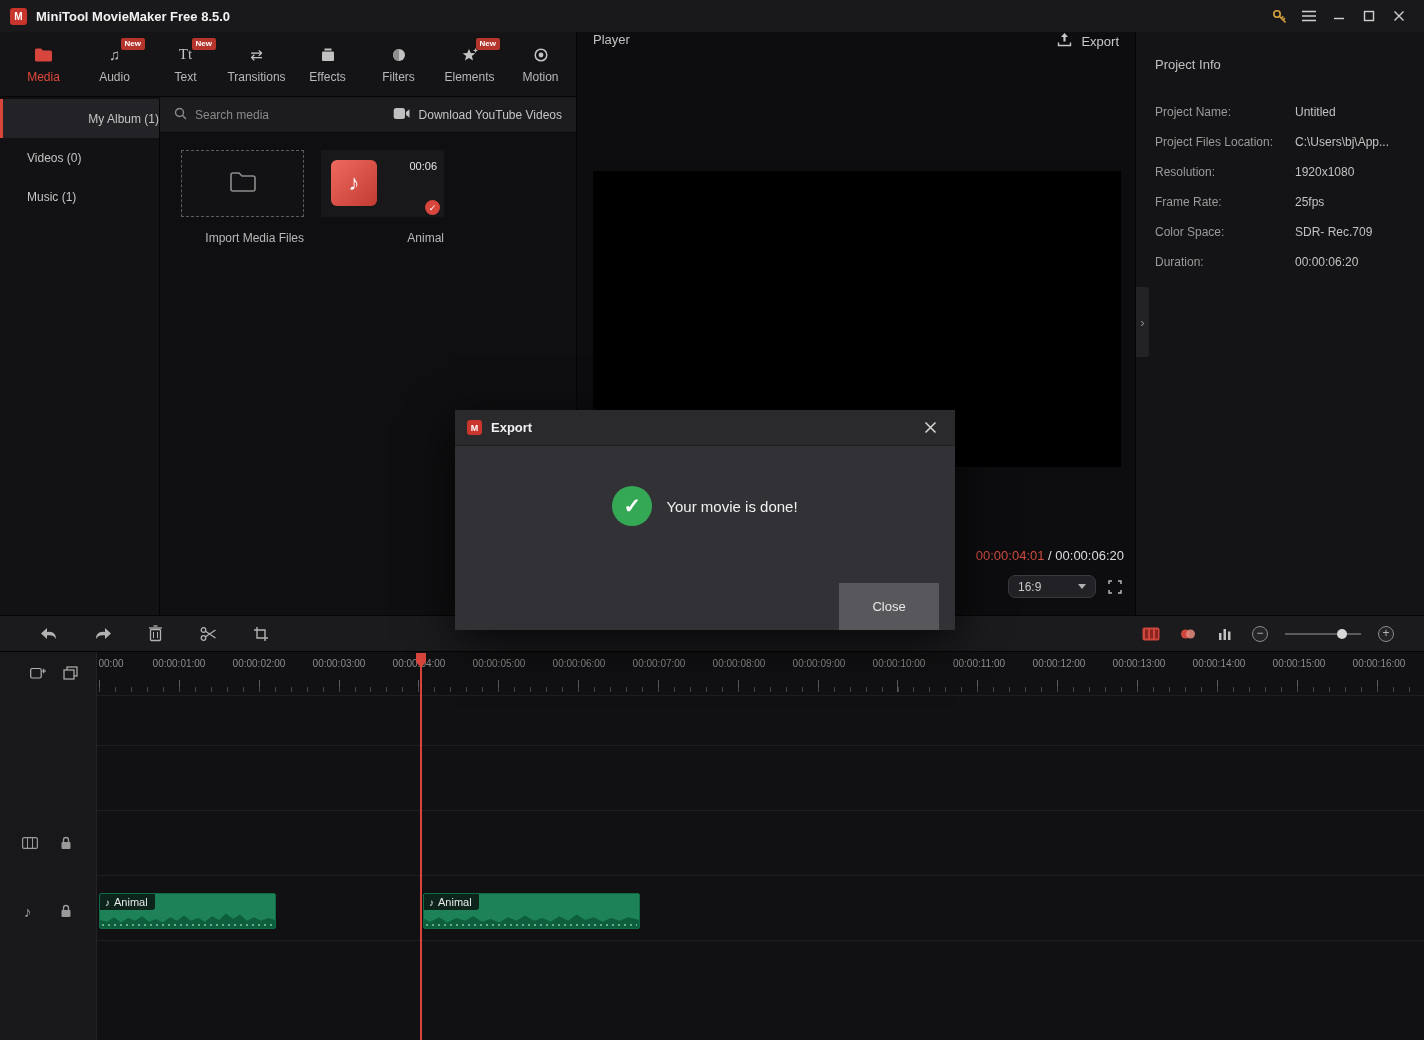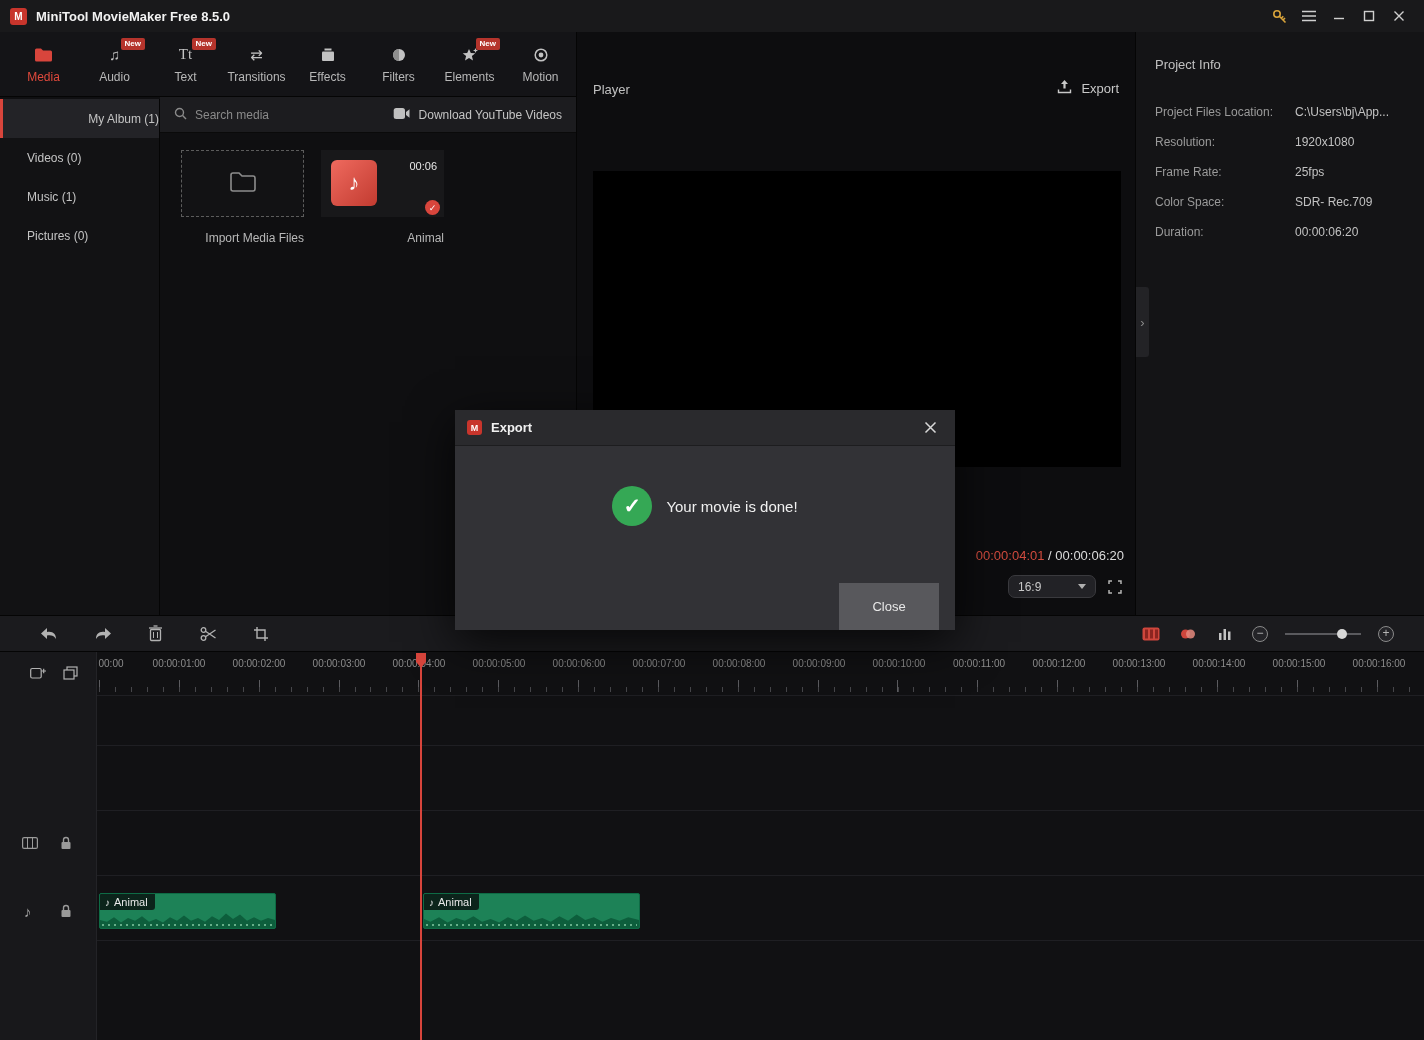--- a/index.html
+++ b/index.html
@@ -37,21 +37,21 @@
   .import-tile{position:absolute;left:21px;top:17px;width:123px;height:67px;border:1px dashed #5c5c5c;display:flex;align-items:center;justify-content:center;cursor:pointer;background:#121214;}
   .audio-tile{position:absolute;left:161px;top:17px;width:123px;height:67px;background:#18181a;cursor:pointer;}
   .audio-art{position:absolute;left:10px;top:10px;width:46px;height:46px;border-radius:6px;background:linear-gradient(135deg,#ef6a5e,#c23b30);display:flex;align-items:center;justify-content:center;color:#fff;font-size:22px;}
   .duration{position:absolute;right:7px;top:10px;font-size:11px;color:#e6e6e6;}
   .added-check{position:absolute;right:4px;bottom:2px;width:15px;height:15px;border-radius:50%;background:#d8453c;color:#fff;font-size:9px;display:flex;align-items:center;justify-content:center;cursor:pointer;}
   .tile-caption{position:absolute;top:98px;width:123px;text-align:right;font-size:12px;color:#b8b8b8;}
   .cap1{left:21px;} .cap2{left:161px;}
 
   
   .player-panel{position:absolute;left:576px;top:32px;width:560px;height:583px;background:#0d0d0f;border-left:1px solid #050505;border-right:1px solid #050505;}
-  .player-header{height:65px;display:flex;align-items:flex-end;padding:0 16px;}
+  .player-header{height:65px;display:flex;align-items:flex-start;padding:0 16px;}
   .player-title{font-size:13px;color:#c0c0c0;}
   .export-btn{margin-left:auto;display:flex;align-items:center;gap:9px;font-size:13px;color:#c8c8c8;cursor:pointer;background:none;border:none;}
   .video-area{position:absolute;left:16px;top:139px;width:528px;height:296px;background:#000;}
   .time-row{position:absolute;right:11px;top:516px;font-size:13px;white-space:nowrap;}
   .time-current{color:#d14b3e;}
   .time-sep,.time-total{color:#dcdcdc;}
   .aspect-select{position:absolute;left:431px;top:543px;width:88px;height:23px;background:#222226;border:1px solid #3a3a3e;border-radius:7px;display:flex;align-items:center;justify-content:space-between;padding:0 9px;font-size:12px;color:#c8c8c8;cursor:pointer;}
   .caret{width:0;height:0;border-left:4px solid transparent;border-right:4px solid transparent;border-top:5px solid #b0b0b0;}
   .fullscreen-btn{position:absolute;left:529px;top:546px;width:18px;height:18px;display:flex;align-items:center;justify-content:center;cursor:pointer;background:none;border:none;}
 
@@ -211,23 +211,20 @@
     <div class="sidebar">
       <div class="side-item active">
           <span>My Album (1)</span>
         </div>
       <div class="side-item">
           <span>Videos (0)</span>
         </div>
       <div class="side-item">
           <span>Music (1)</span>
         </div>
-      <div class="side-item">
-          <span>Pictures (0)</span>
-        </div>
     </div>
     <div class="media-head">
       <div class="search-wrap">
         <span>
           <svg width="13" height="13" viewBox="0 0 13 13">
               <circle cx="5.5" cy="5.5" r="4" fill="none" stroke="#8a8a8a" stroke-width="1.4"></circle>
               <line x1="8.6" y1="8.6" x2="12" y2="12" stroke="#8a8a8a" stroke-width="1.4"></line>
             </svg>
         </span>
         <input class="search-input" type="text" placeholder="Search media" style="">
@@ -284,20 +281,24 @@
     <button class="fullscreen-btn">
       <svg width="16" height="16" viewBox="0 0 16 16">
           <path d="M2 5 V2 H5 M11 2 H14 V5 M14 11 V14 H11 M5 14 H2 V11" fill="none" stroke="#b5b5b5" stroke-width="1.5"></path>
         </svg>
     </button>
   </div>
 
   <div class="project-panel">
     <div class="project-header">Project Info</div>
     <div>
+      <div class="project-row">
+        <span class="plabel">Project Name:</span>
+        <span class="pvalue">Untitled</span>
+      </div>
       <div class="project-row">
         <span class="plabel">Project Files Location:</span>
         <span class="pvalue">C:\Users\bj\App...</span>
       </div>
       <div class="project-row">
         <span class="plabel">Resolution:</span>
         <span class="pvalue">1920x1080</span>
       </div>
       <div class="project-row">
         <span class="plabel">Frame Rate:</span>

